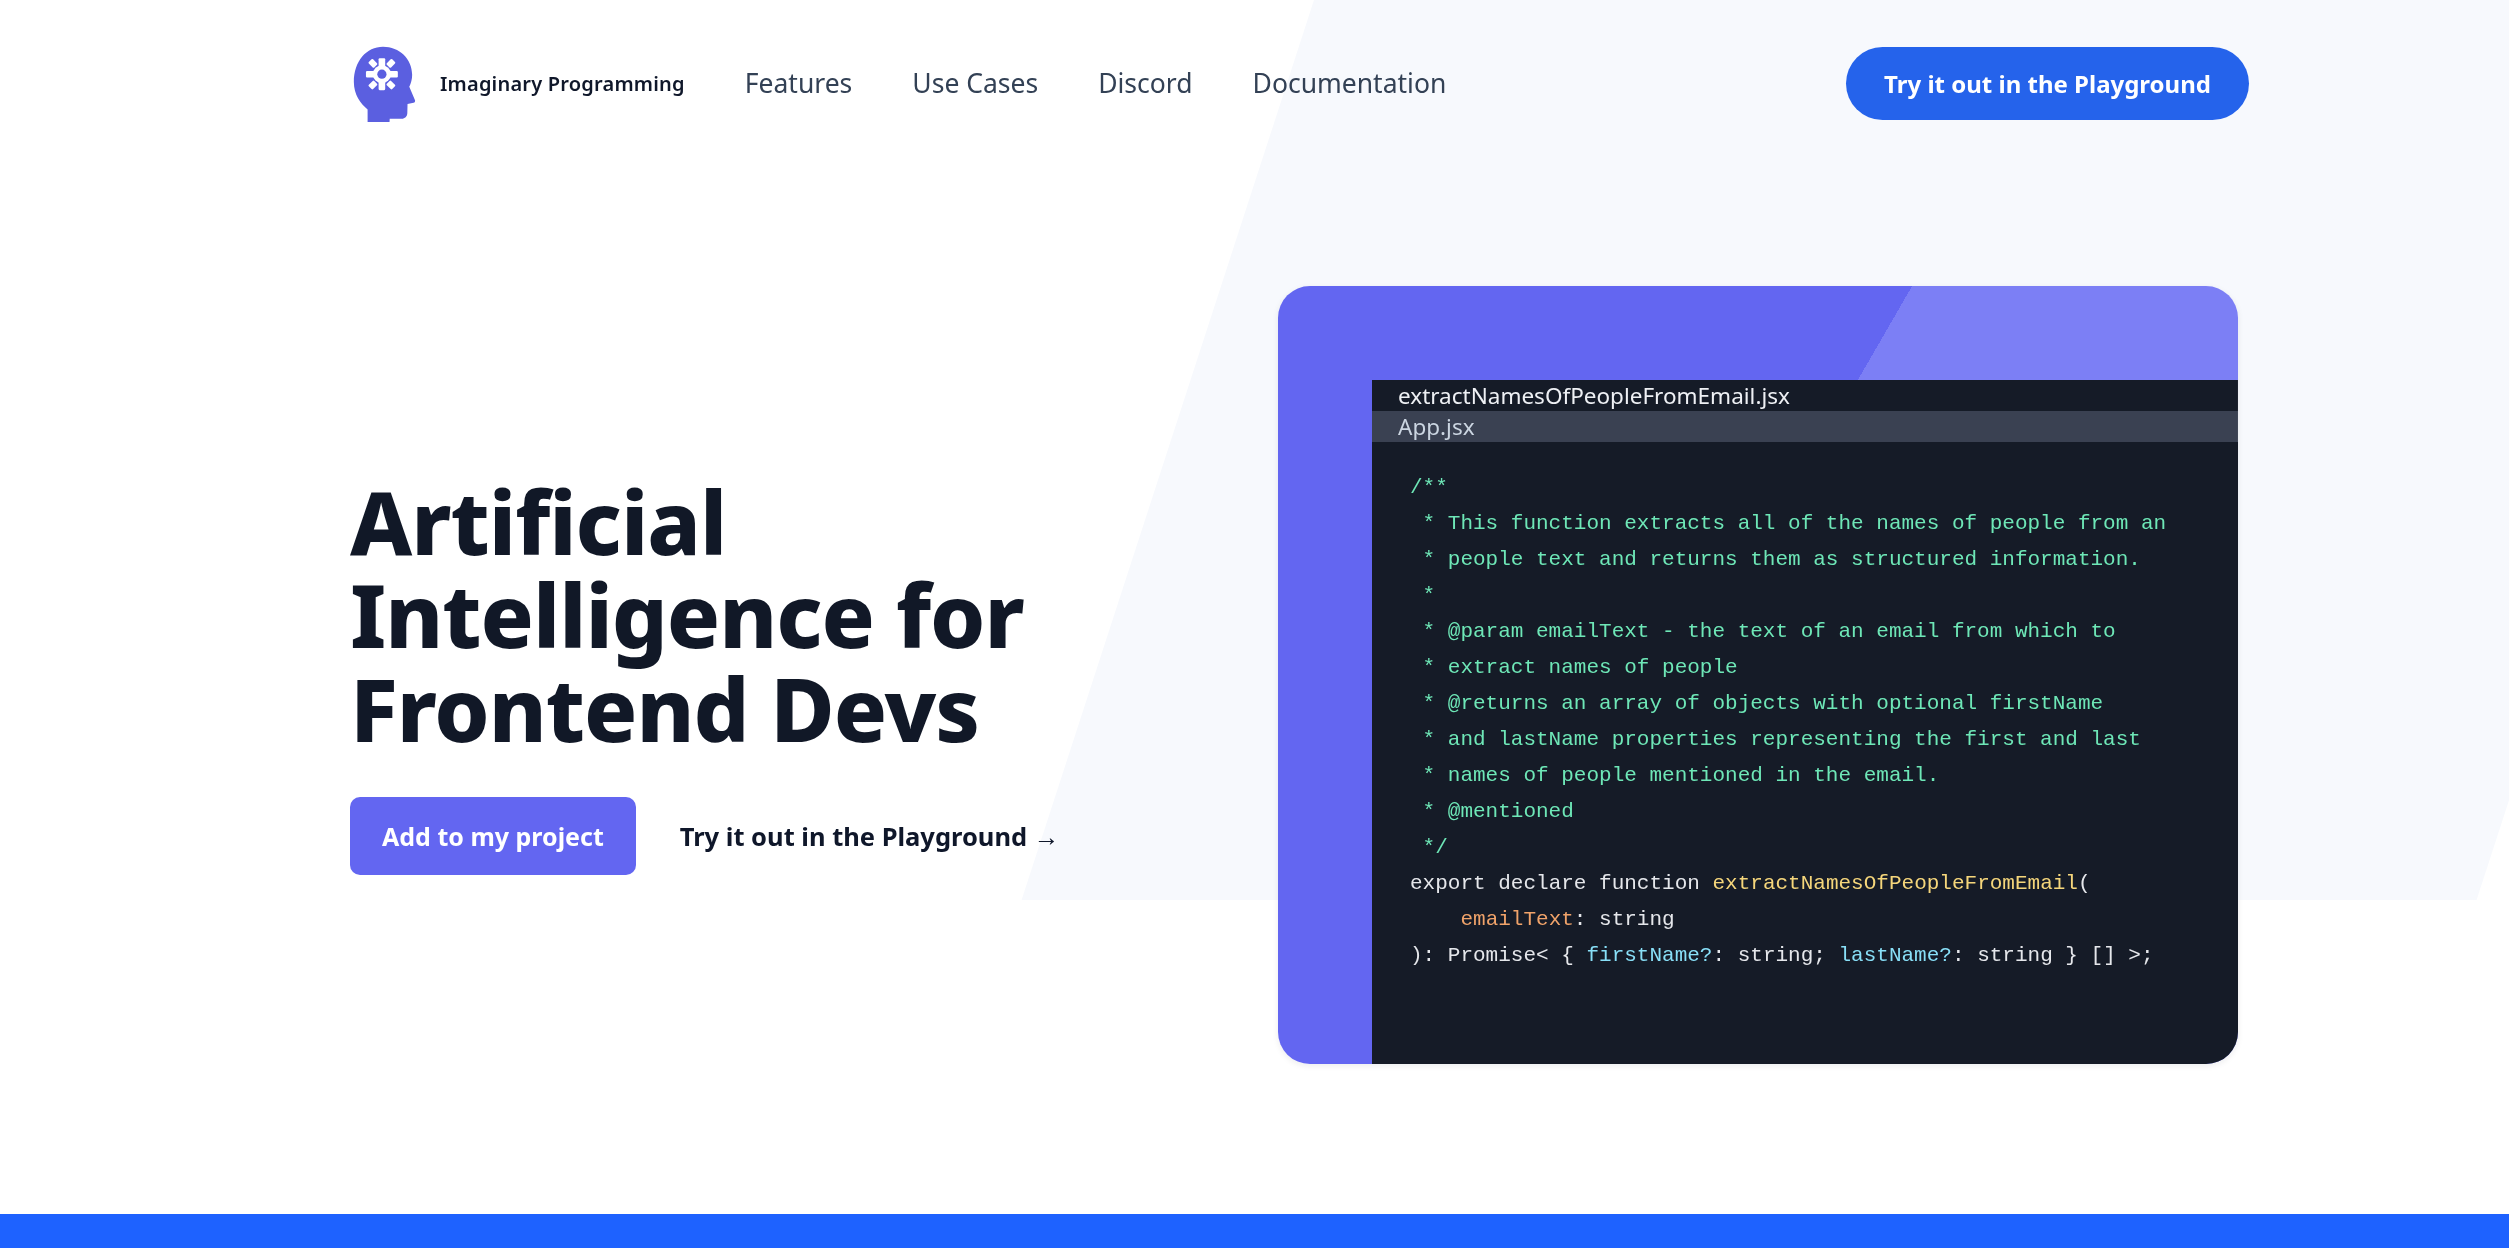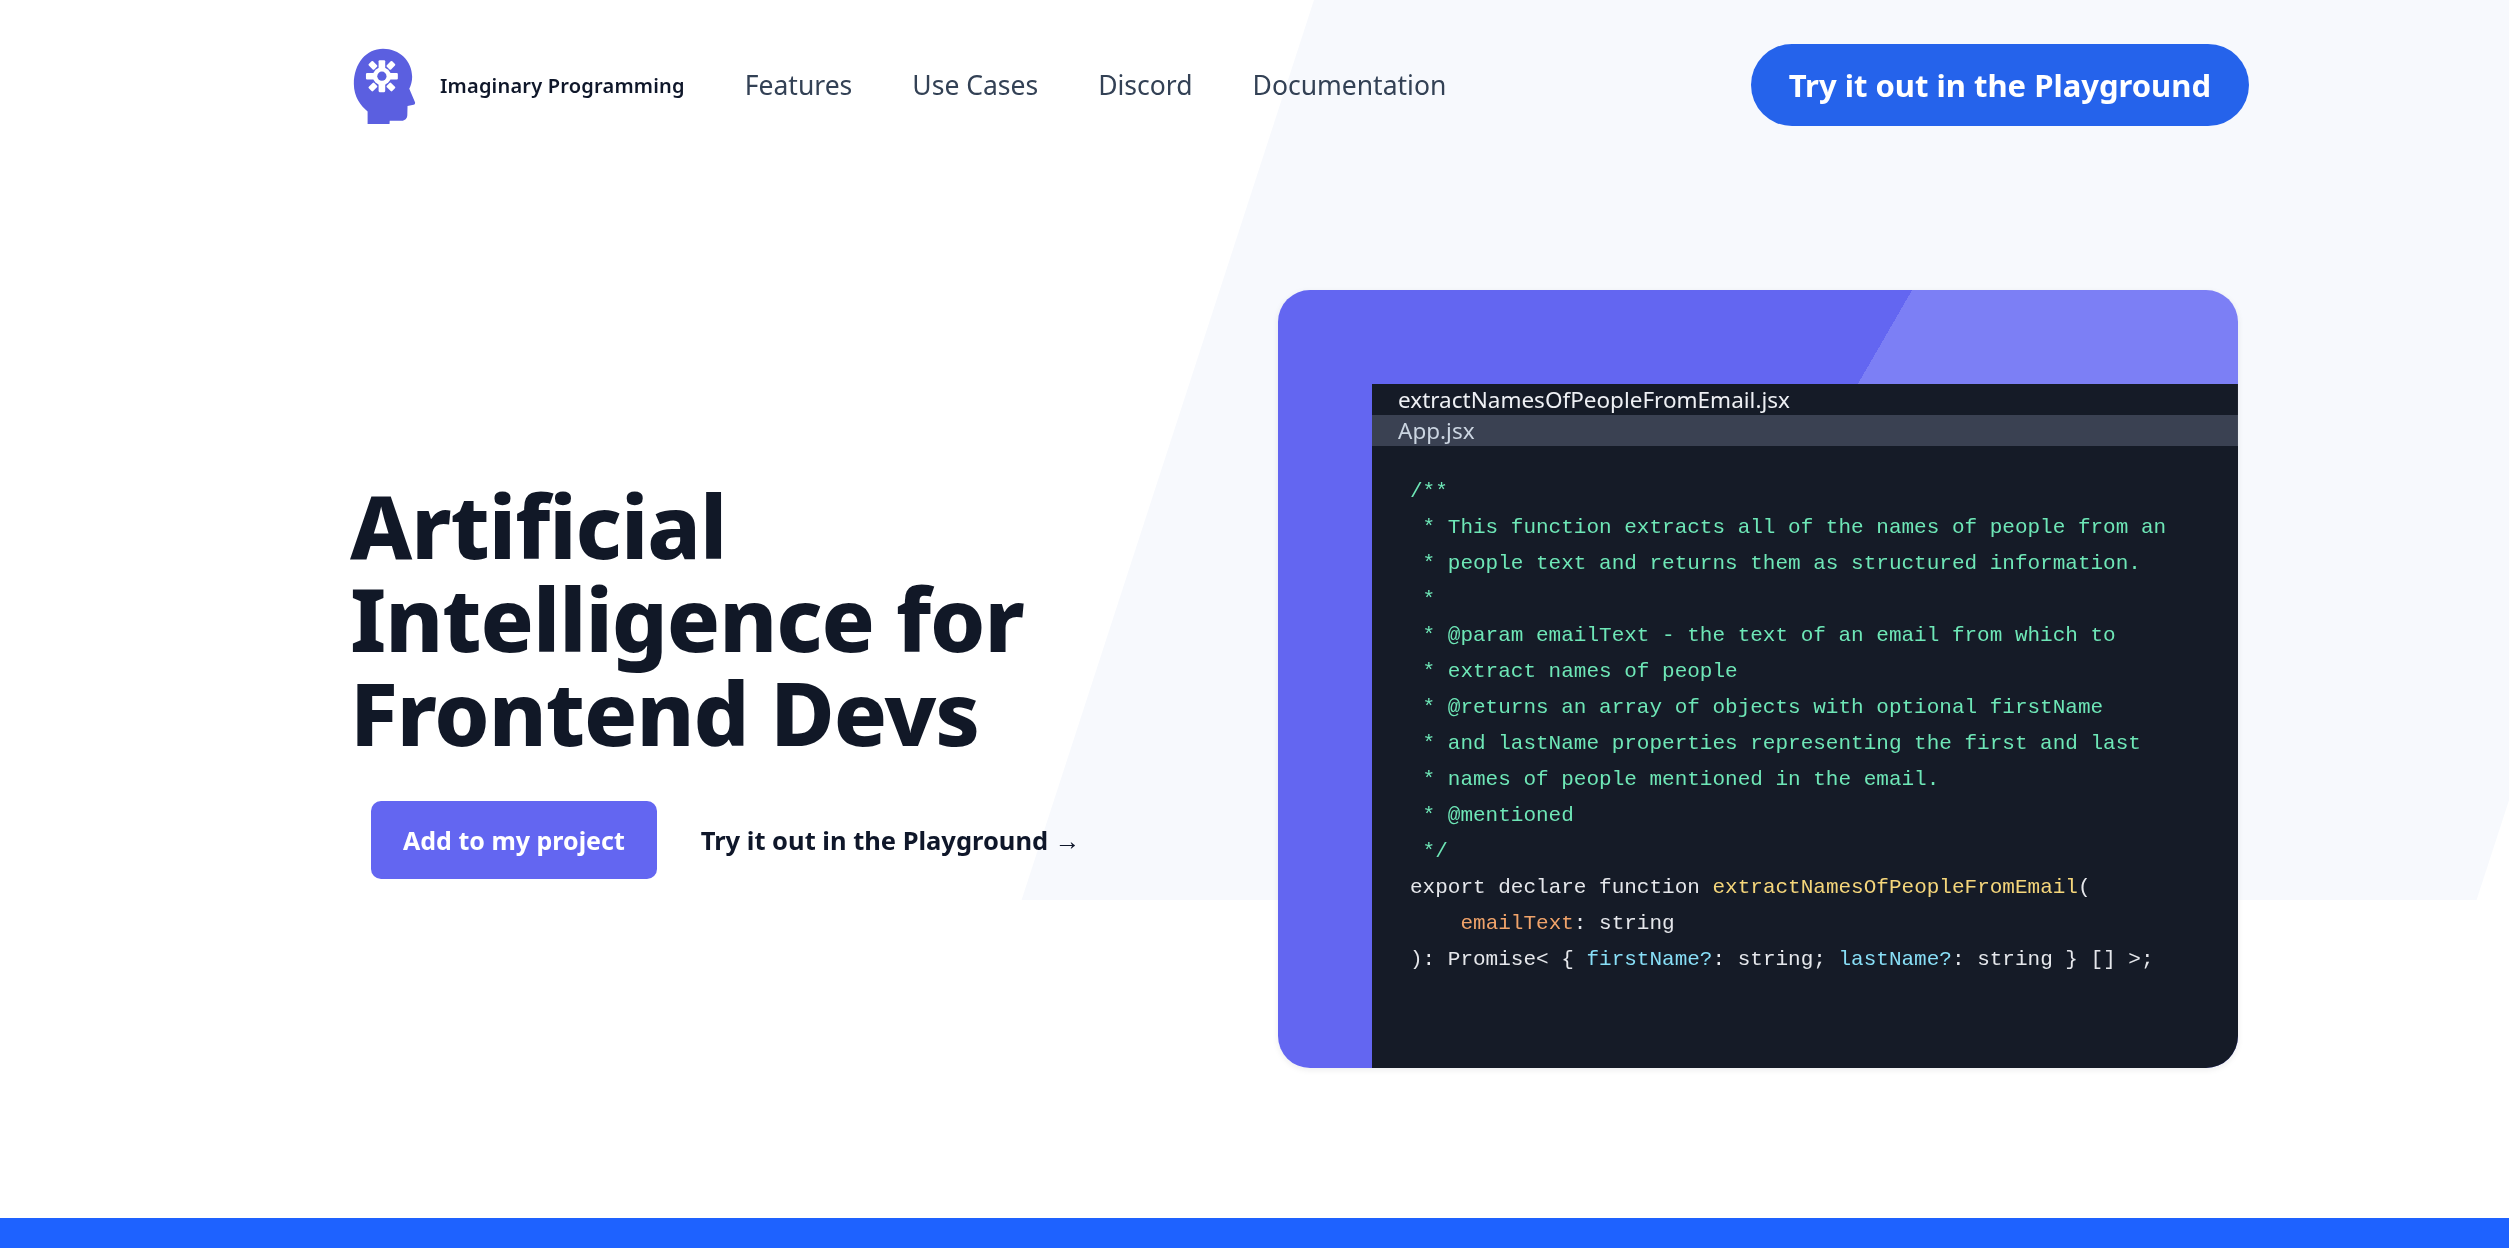--- a/index.html
+++ b/index.html
@@ -66,21 +66,21 @@
     font-size:26.5px;
     color:var(--ink-700);
     text-decoration:none;
     cursor:pointer;
   }
   .nav-spacer{flex:1;}
   .cta-pill{
     background:var(--blue-600);
     color:#fff;
     font-weight:700;
-    font-size:31px;
+    font-size:24px;
     padding:20px 38px;
     border-radius:999px;
     cursor:pointer;
     white-space:nowrap;
   }
 
   
   .hero{
     position:relative;
     z-index:2;
@@ -106,21 +106,20 @@
   }
   .hero-actions{display:flex;align-items:center;gap:44px;}
   .btn-primary{
     background:var(--indigo-500);
     color:#fff;
     font-weight:700;
     font-size:25px;
     padding:22px 32px;
     border-radius:10px;
     cursor:pointer;
-    margin-left:21px;
   }
   .link-arrow{
     font-size:25.5px;
     font-weight:700;
     color:var(--ink-900);
     cursor:pointer;
   }
 
   
   .code-card{

